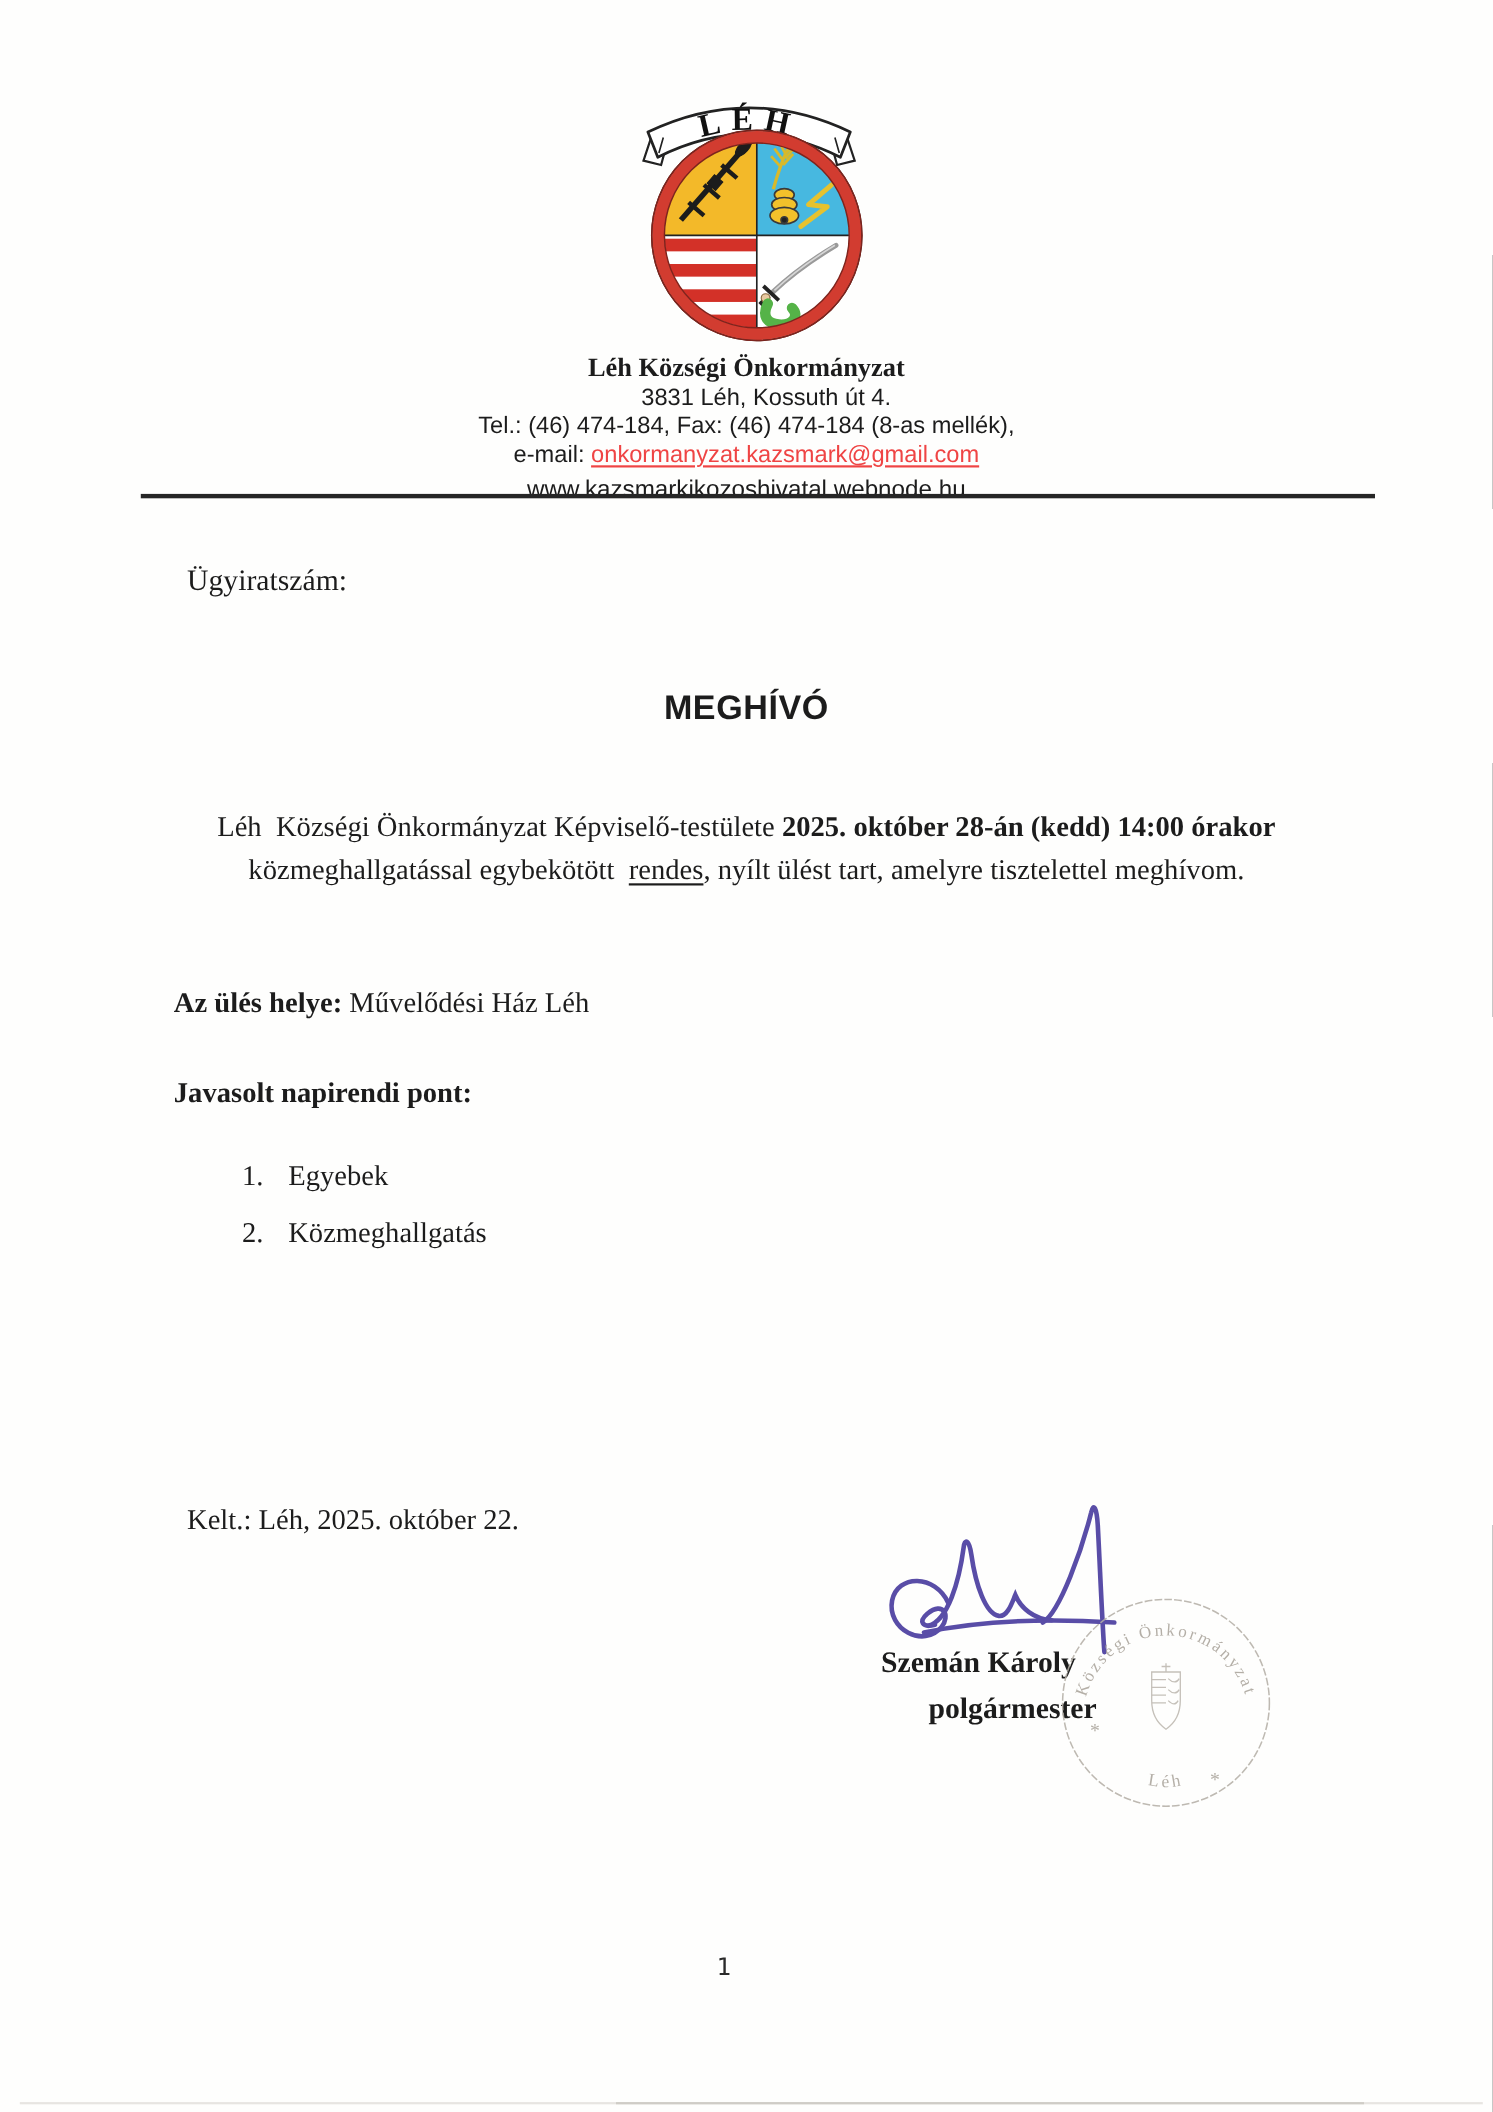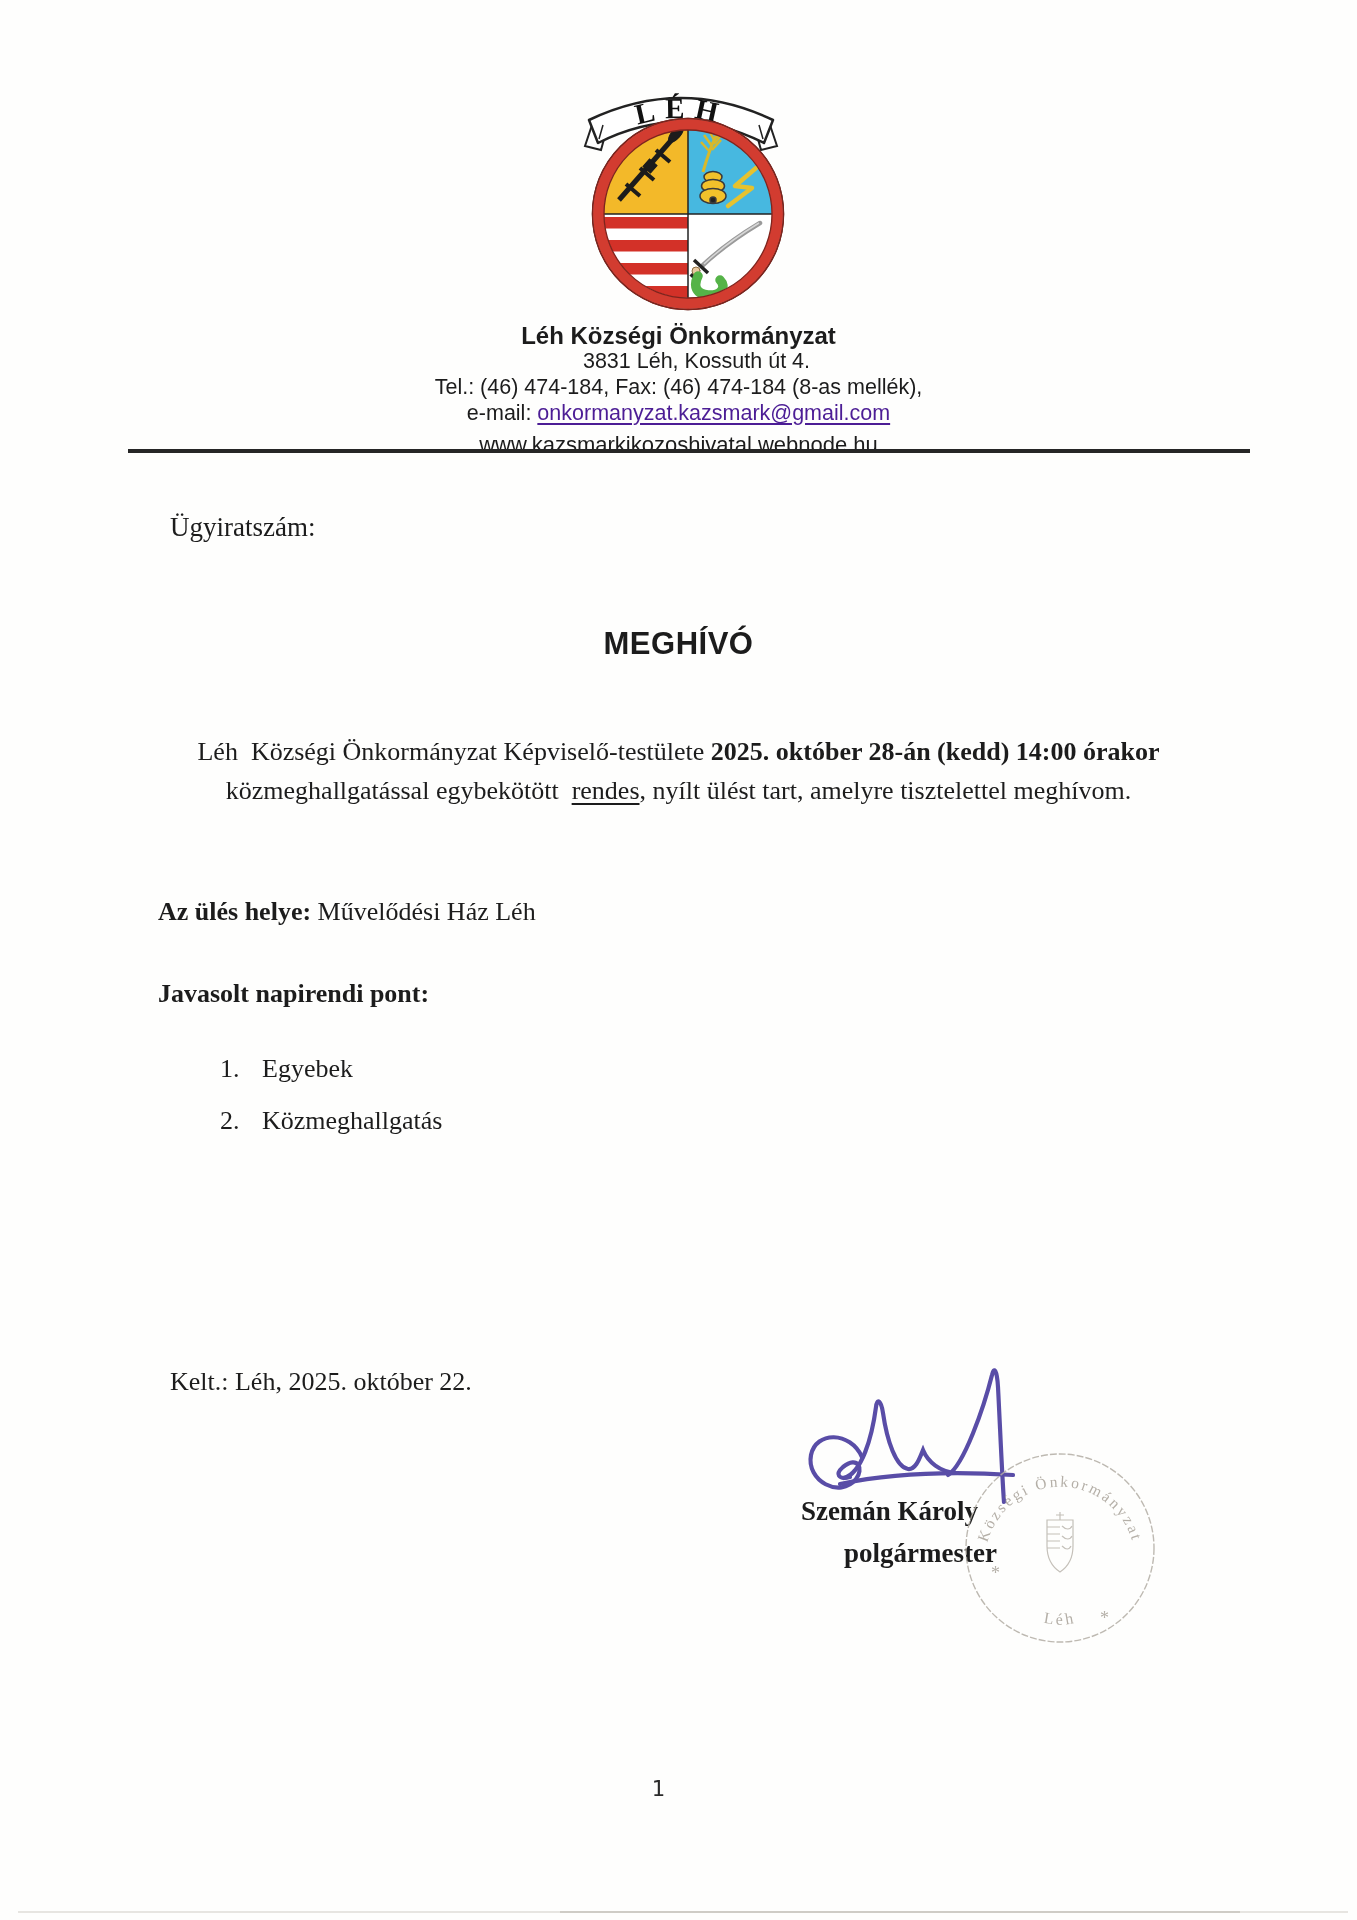--- a/index.html
+++ b/index.html
@@ -8,26 +8,26 @@
     width:1357px;height:1920px;
     margin:0 auto;
     background:#fefefd;
     font-family:"Liberation Serif",serif;
     color:#1c1c1c;
     overflow:hidden;
   }
   .abs{position:absolute;}
   .ctr{left:0;right:0;text-align:center;}
   
-  .org-name{top:322px;font-family:Liberation Sans, sans-serif;font-weight:bold;font-size:24px;}
+  .org-name{top:322px;font-family:Liberation Serif, serif;font-weight:bold;font-size:24px;}
   .addr-line{top:349px;font-family:"Liberation Sans",sans-serif;font-size:21.5px;padding-left:36px;}
   .tel-line{top:375px;font-family:"Liberation Sans",sans-serif;font-size:21.5px;}
   .email-line{top:401px;font-family:"Liberation Sans",sans-serif;font-size:21.5px;}
   .web-line{top:432px;font-family:"Liberation Sans",sans-serif;font-size:22px;}
-  .email-link{color:#4c1d95;text-decoration:underline;text-underline-offset:3px;cursor:pointer;}
+  .email-link{color:#ef4444;text-decoration:underline;text-underline-offset:3px;cursor:pointer;}
   .rule{top:449px;left:128px;width:1122px;height:3.5px;background:#262626;}
   
   .case-number{top:512px;left:170px;font-size:27px;}
   .doc-title{top:626px;font-family:"Liberation Sans",sans-serif;font-weight:bold;font-size:31px;letter-spacing:.5px;}
   .bodyline{font-size:26px;white-space:pre-wrap;}
   .bl1{top:698px;} .bl2{top:737px;} .bl3{top:776px;}
   .b{font-weight:bold;}
   .u{text-decoration:underline;text-underline-offset:4px;}
   .venue{top:897px;left:158px;font-size:26px;white-space:pre-wrap;}
   .agenda-label{top:979px;left:158px;font-size:26px;font-weight:bold;}

